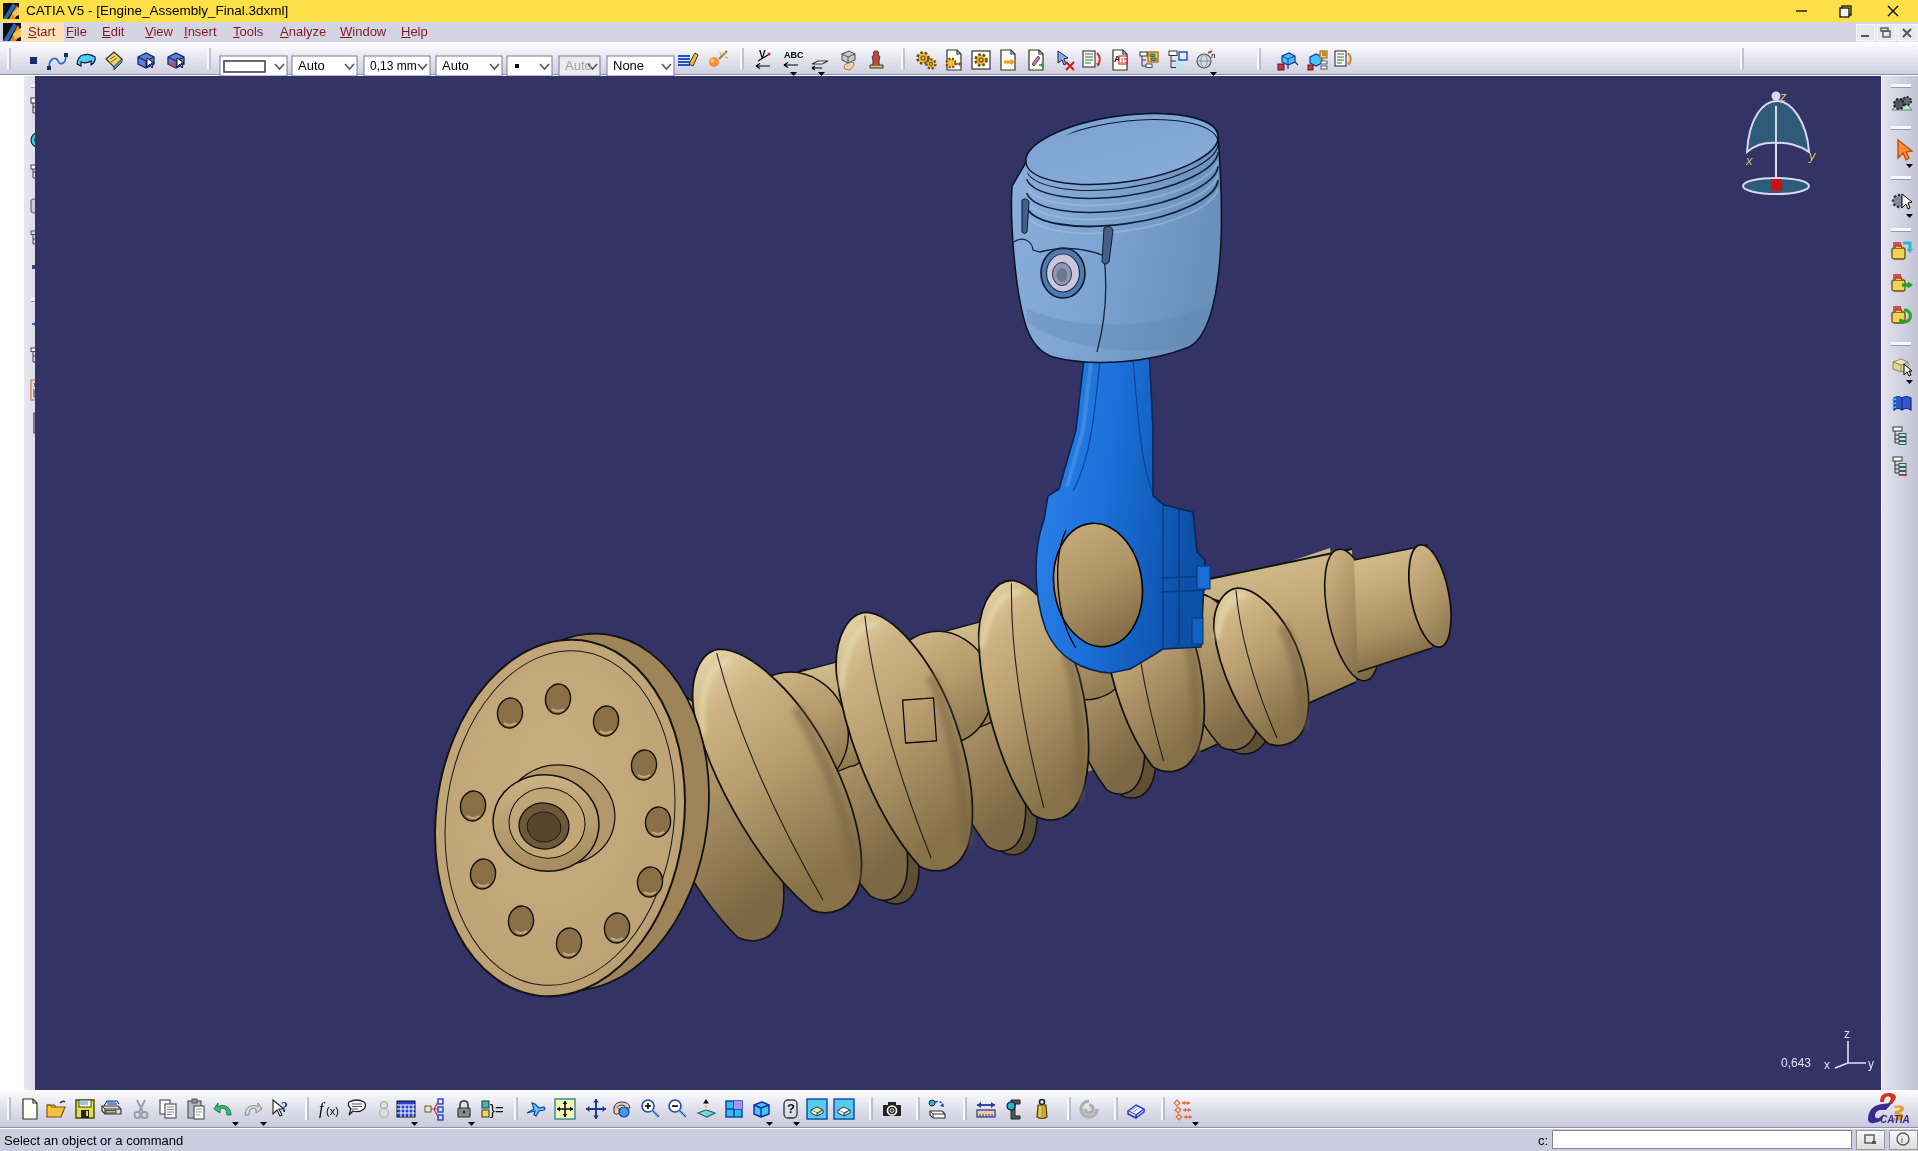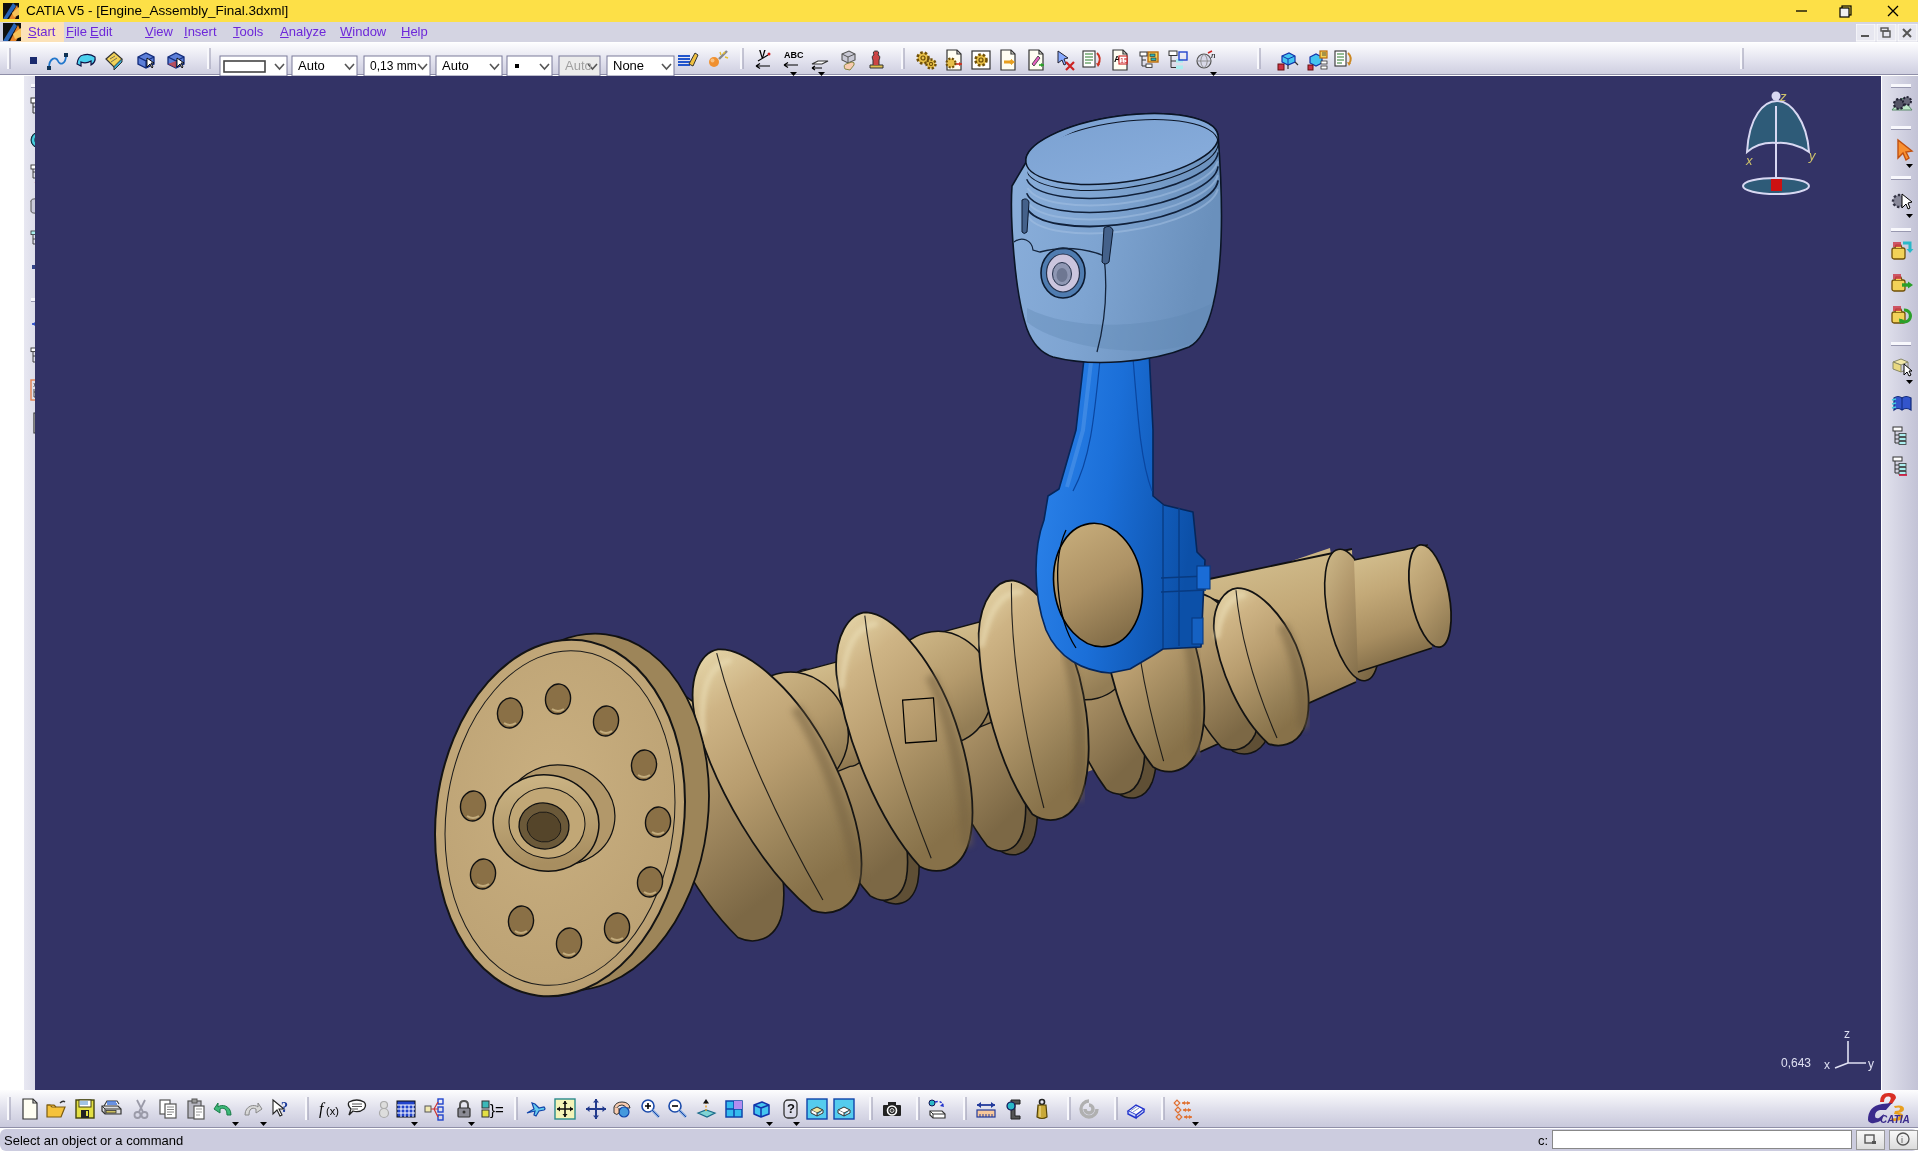--- a/index.html
+++ b/index.html
@@ -1,29 +1,29 @@
 <!DOCTYPE html>
 <html><head>
 <meta charset="utf-8">
 <style>
 * { margin:0; padding:0; box-sizing:border-box; }
 html,body { width:1918px; height:1151px; overflow:hidden; font-family:"Liberation Sans", sans-serif; }
 .abs { position:absolute; }
 #titlebar { left:0; top:0; width:1918px; height:22px; background:#fde047; }
 #title-text { left:26px; top:3px; font-size:13.5px; color:#000; }
 #menubar { left:0; top:22px; width:1918px; height:20px; background:#d4d4e2; }
-.menu { position:absolute; top:2px; font-size:13px; color:#6d28d9; }
+.menu { position:absolute; top:2px; font-size:13px; color:#7f1d1d; }
 .menu u { text-decoration:underline; }
 #start-hl { left:20px; top:0; width:44px; height:20px; background:#fce2b8; }
 #topbar { left:0; top:42px; width:1918px; height:33px; background:linear-gradient(#fdfdfe,#e3e3ef 55%,#cfcfe0); border-top:1px solid #ffffff; border-bottom:1px solid #8f8fa8; }
 #leftbar { left:0; top:76px; width:35px; height:1014px; background:linear-gradient(90deg,#e8e8f2,#c7c7d9); border-right:1px solid #9a9ab0;margin-left:24px; }
 #viewport { left:35px; top:76px; width:1846px; height:1014px; background:#333366; }
 #rightbar { left:1881px; top:76px; width:37px; height:1014px; background:linear-gradient(90deg,#e2e2ee,#c3c3d6); border-left:1px solid #fff; }
 #bottombar { left:0; top:1090px; width:1918px; height:38px; background:linear-gradient(#fdfdfe,#e0e0ec 50%,#c9c9dc); border-bottom:1px solid #8f8fa8; }
-#statusbar { left:0; top:1129px; width:1918px; height:22px; background:#ccccdf;border-radius:6px; }
+#statusbar { left:0; top:1129px; width:1918px; height:22px; background:#ccccdf; }
 #status-text { left:4px; top:4px; font-size:13px; color:#000; }
 #cbox { position:absolute; left:1552px; top:1px; width:300px; height:19px; background:#fff; border:1px solid #888; }
 .sbtn { position:absolute; top:1px; width:29px; height:20px; background:linear-gradient(#f8f8f8,#dcdcdc); border:1px solid #999; }
 </style>
 </head>
 <body>
 <div class="abs" id="titlebar">
   <svg class="abs" style="left:3px;top:3px" width="16" height="16">
       <rect width="16" height="16" fill="#10100e"></rect>
       <path d="M0,16 L10,0 L13,3 L4,16 Z" fill="#2a66b8"></path>
@@ -41,21 +41,21 @@
 <div class="abs" id="menubar">
   <div class="abs" id="start-hl"></div>
   <svg class="abs" style="left:3px;top:1px" width="18" height="18">
       <rect width="18" height="18" fill="#10100e"></rect>
       <path d="M0,18 L11,0 L14,3 L5,18 Z" fill="#2a66b8"></path>
       <path d="M7,18 L15,2 L18,9 L13,18 Z" fill="#e8872a"></path>
       <path d="M10,11 L18,5 L18,14 L12,16 Z" fill="#f6c35a"></path>
     </svg>
   <div class="menu" style="left:28px"><u>S</u>tart</div>
   <div class="menu" style="left:66px"><u>F</u>ile</div>
-  <div class="menu" style="left:90px"><u>E</u>dit</div>
+  <div class="menu" style="left:102px"><u>E</u>dit</div>
   <div class="menu" style="left:145px"><u>V</u>iew</div>
   <div class="menu" style="left:184px"><u>I</u>nsert</div>
   <div class="menu" style="left:233px"><u>T</u>ools</div>
   <div class="menu" style="left:280px"><u>A</u>nalyze</div>
   <div class="menu" style="left:340px"><u>W</u>indow</div>
   <div class="menu" style="left:401px"><u>H</u>elp</div>
   <svg class="abs" style="left:1856px;top:2px" width="62" height="18">
     <rect x="0" y="0" width="19" height="17" fill="#e7e7f0" stroke="#fff" stroke-width="1"></rect>
     <rect x="21" y="0" width="19" height="17" fill="#e7e7f0" stroke="#fff" stroke-width="1"></rect>
     <rect x="42" y="0" width="19" height="17" fill="#e7e7f0" stroke="#fff" stroke-width="1"></rect>

